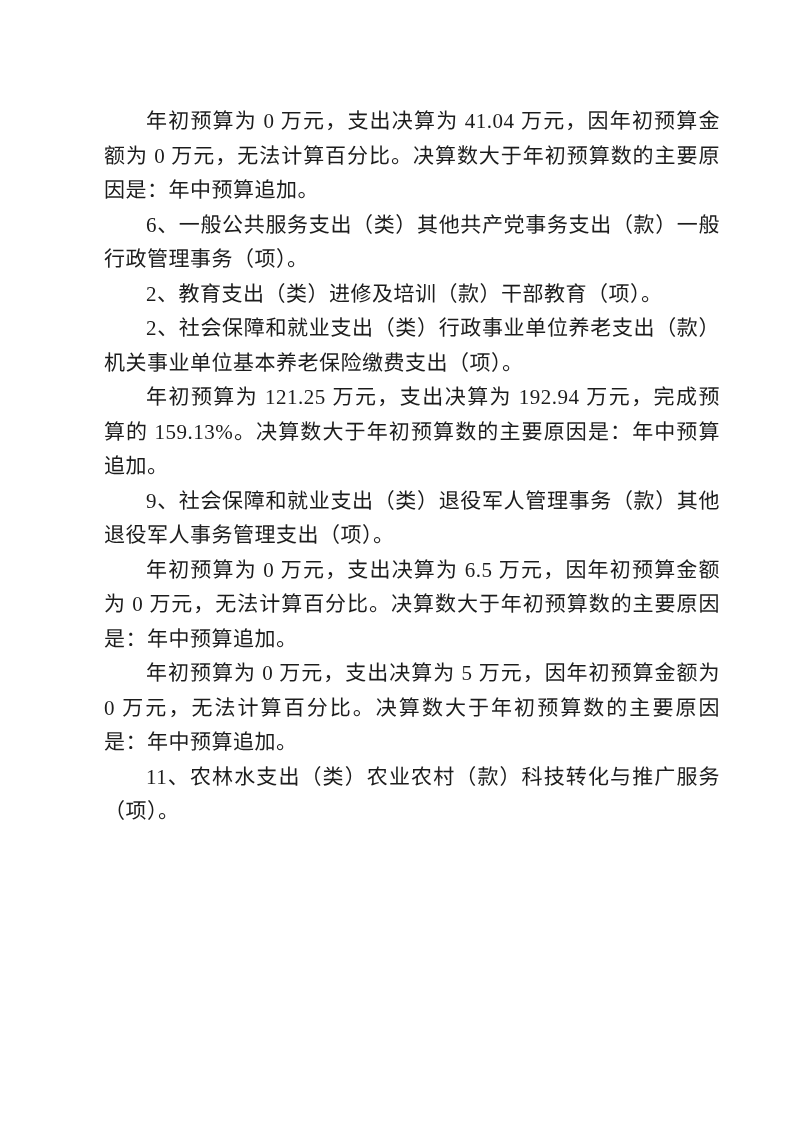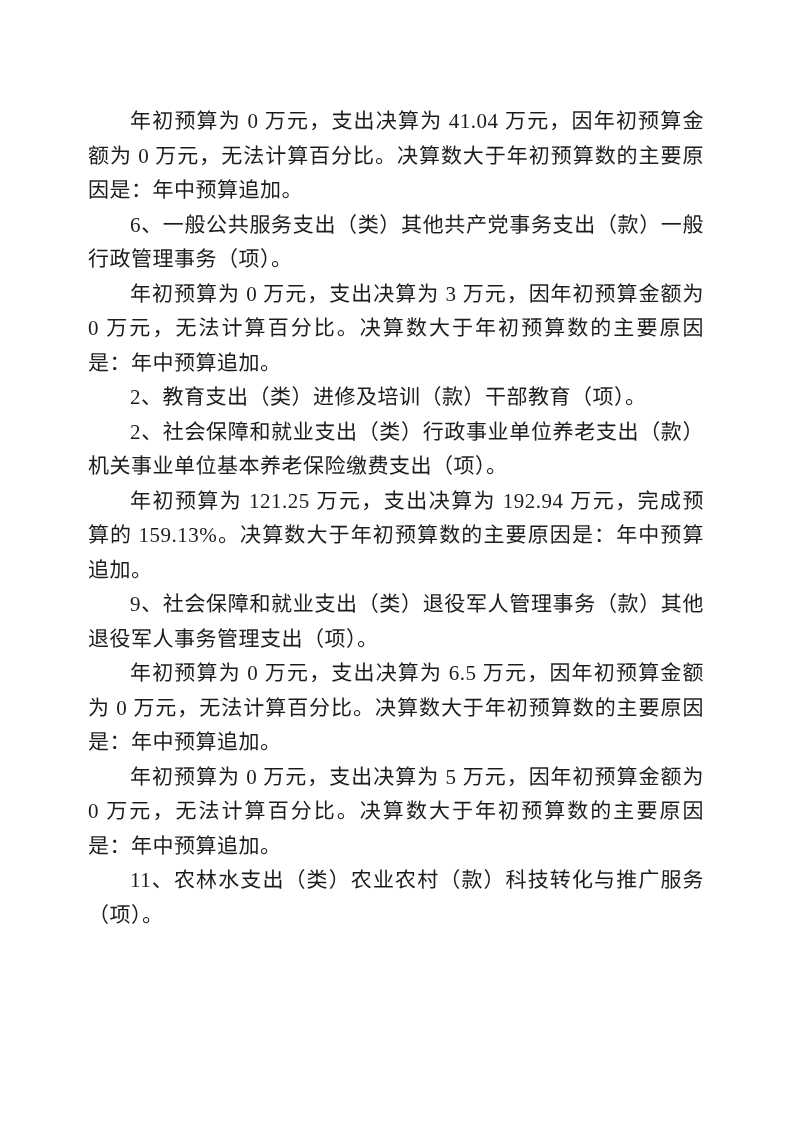--- a/index.html
+++ b/index.html
@@ -11,21 +11,21 @@
     position: relative;
     width: 793px;
     height: 1122px;
     background: #ffffff;
     overflow: hidden;
     font-family: "Liberation Serif", "DejaVu Serif", serif;
   }
   .content {
     position: absolute;
     top: 104px;
-    left: 88px;
+    left: 104px;
     width: 616px;
   }
   .content p {
     margin: 0;
     padding: 0;
     font-size: 21px;
     line-height: 34.5px;
     color: #1c1c1c;
     text-align: justify;
     text-indent: 2em;
@@ -33,21 +33,20 @@
     letter-spacing: 0.5px;
   }
 </style>
 </head>
 <body>
 
 <div class="page">
   <div class="content" id="paragraphs-container">
       <p>年初预算为 0 万元，支出决算为 41.04 万元，因年初预算金额为 0 万元，无法计算百分比。决算数大于年初预算数的主要原因是：年中预算追加。</p>
       <p>6、一般公共服务支出（类）其他共产党事务支出（款）一般行政管理事务（项）。</p>
-      <p>年初预算为 0 万元，支出决算为 3 万元，因年初预算金额为 0 万元，无法计算百分比。决算数大于年初预算数的主要原因是：年中预算追加。</p>
       <p>2、教育支出（类）进修及培训（款）干部教育（项）。</p>
       <p>2、社会保障和就业支出（类）行政事业单位养老支出（款）机关事业单位基本养老保险缴费支出（项）。</p>
       <p>年初预算为 121.25 万元，支出决算为 192.94 万元，完成预算的 159.13%。决算数大于年初预算数的主要原因是：年中预算追加。</p>
       <p>9、社会保障和就业支出（类）退役军人管理事务（款）其他退役军人事务管理支出（项）。</p>
       <p>年初预算为 0 万元，支出决算为 6.5 万元，因年初预算金额为 0 万元，无法计算百分比。决算数大于年初预算数的主要原因是：年中预算追加。</p>
       <p>年初预算为 0 万元，支出决算为 5 万元，因年初预算金额为 0 万元，无法计算百分比。决算数大于年初预算数的主要原因是：年中预算追加。</p>
       <p>11、农林水支出（类）农业农村（款）科技转化与推广服务（项）。</p>
     </div>
 </div>
 

